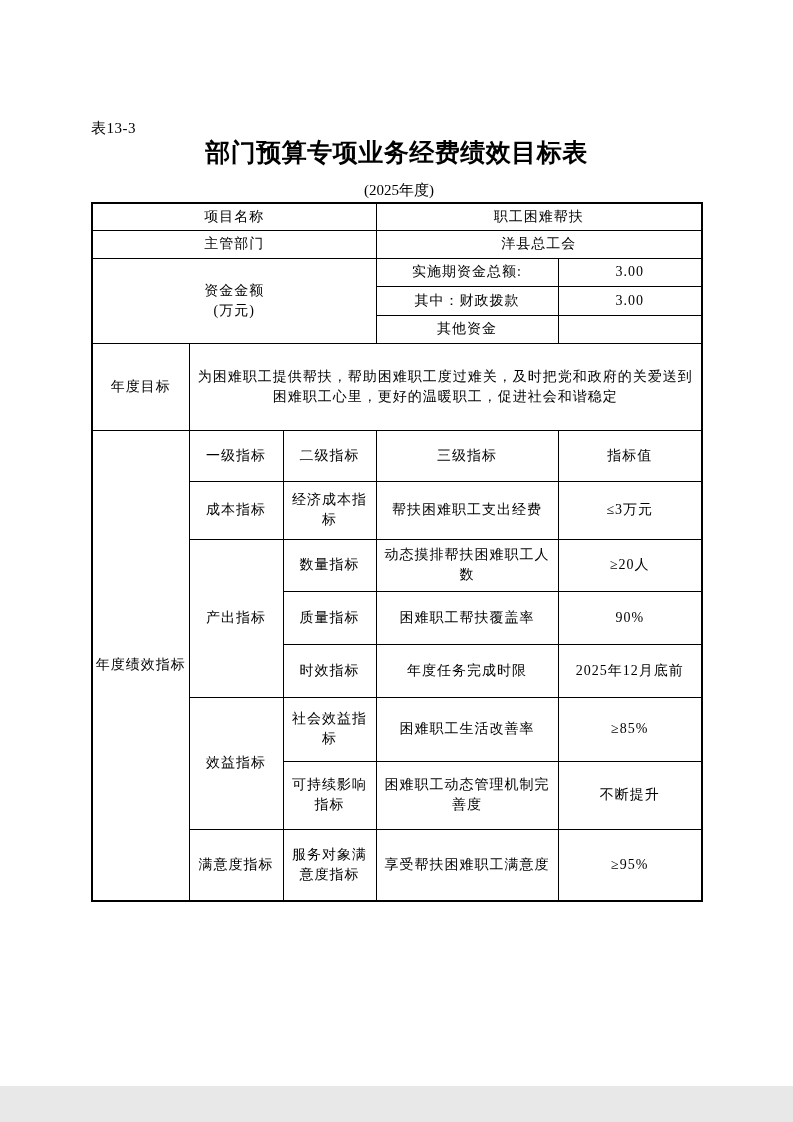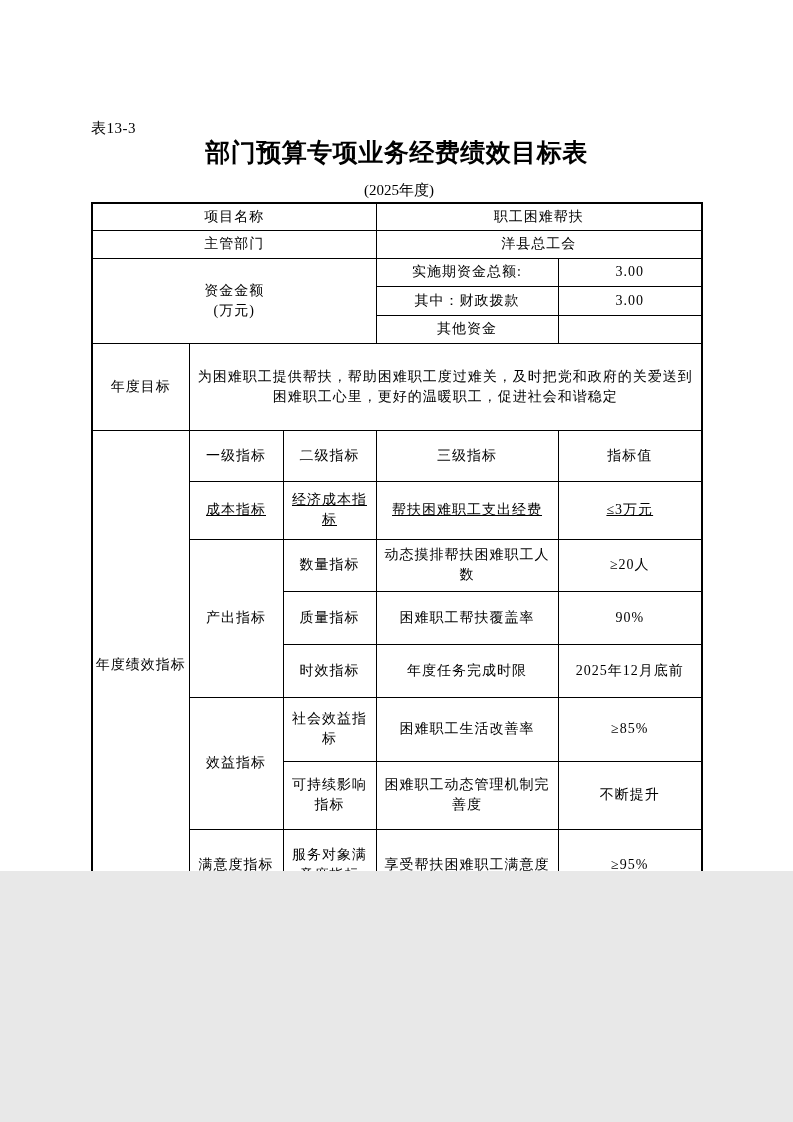--- a/index.html
+++ b/index.html
@@ -3,21 +3,21 @@
 <meta charset="utf-8">
 <style>
   html, body {
     margin: 0;
     padding: 0;
     background: #e8e8e8;
   }
   .page {
     position: relative;
     width: 793px;
-    height: 871px;
+    height: 1086px;
     margin: 0 auto;
     background: #ffffff;
     font-family: "Liberation Serif", "DejaVu Serif", serif;
     color: #000000;
     overflow: hidden;
   }
   .form-code {
     position: absolute;
     left: 91px;
     top: 119px;
@@ -75,21 +75,21 @@
     padding-left: 46px;
     margin-left: 48px;
   }
   .two-line { display: block; }
   
   .rh27  { height: 27px; }
   .rh28  { height: 28px; }
   .rh29  { height: 29px; margin-left: 29px; }
   .rh87  { height: 87px; }
   .rh51  { height: 51px; }
-  .rh58  { height: 58px; text-decoration: underline; }
+  .rh58  { height: 58px; }
   .rh52  { height: 52px; }
   .rh53  { height: 53px; }
   .rh64  { height: 64px; }
   .rh68  { height: 68px; }
   .rh72  { height: 72px; }
 </style>
 </head>
 <body>
 
 <div class="page">

